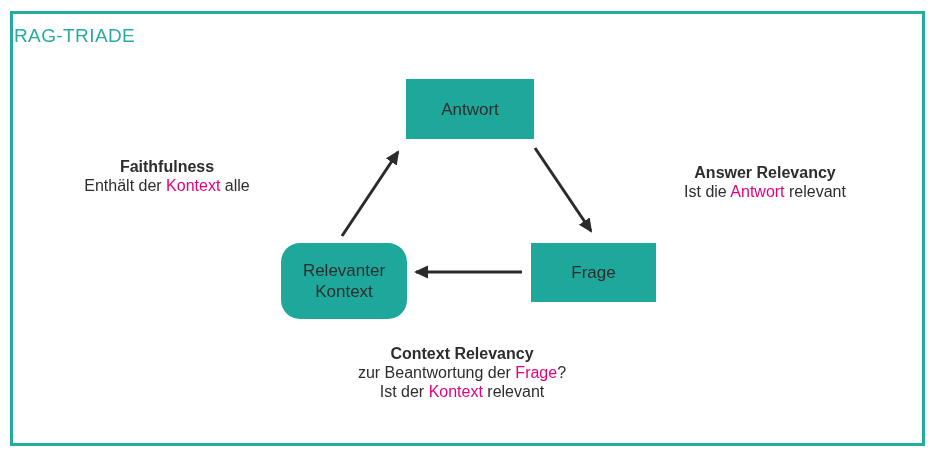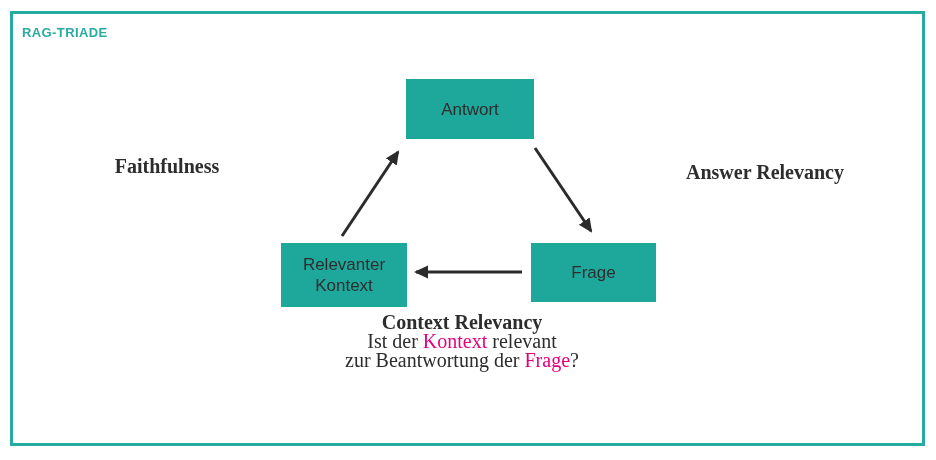--- a/index.html
+++ b/index.html
@@ -15,52 +15,51 @@
     background: #ffffff;
   }
   .frame {
     position: absolute;
     left: 10px; top: 11px;
     width: 915px; height: 435px;
     border: 3px solid #26aba1;
   }
   .page-title {
     position: absolute;
-    left: 22px; top: 25px;
-    font-size: 13px;
-    font-weight: bold;
+    left: 14px; top: 25px;
+    font-size: 19px;
+    font-weight: normal;
     letter-spacing: 0.4px;
     color: #29aba2;
   }
   .node {
     position: absolute;
     background: #1ea89c;
     color: #2d2d2d;
     display: flex;
     align-items: center;
     justify-content: center;
     text-align: center;
     font-size: 17px;
     line-height: 21px;
   }
   .node-antwort  { left: 406px; top: 79px;  width: 128px; height: 60px; }
-  .node-kontext  { left: 281px; top: 243px; width: 126px; height: 64px; padding: 0 8px; }
+  .node-kontext  { left: 281px; top: 243px; width: 126px; height: 76px; padding: 0 8px; border-radius: 19px; }
   .node-frage    { left: 531px; top: 243px; width: 125px; height: 59px; }
   .annotation {
     position: absolute;
     text-align: center;
-    font-size: 20px;
+    font-size: 16px;
     line-height: 19px;
     color: #2d2d2d;
-    font-family: Liberation Serif, serif;
   }
   .annotation .heading { font-weight: bold; }
   .ann-faithfulness { left: 47px;  top: 157px; width: 240px; }
   .ann-answer       { left: 655px; top: 163px; width: 220px; }
-  .ann-context      { left: 337px; top: 313px; width: 250px; }
+  .ann-context      { left: 337px; top: 344px; width: 250px; }
   .magenta { color: #e6007e; }
   .arrows-layer {
     position: absolute;
     left: 0; top: 0;
     width: 936px; height: 460px;
     pointer-events: none;
   }
 </style>
 </head>
 <body>
@@ -87,25 +86,27 @@
   </div>
   <div class="node node-kontext">
     <span>Relevanter Kontext</span>
   </div>
   <div class="node node-frage">
     <span>Frage</span>
   </div>
 
   <div class="annotation ann-faithfulness">
     <div class="heading">Faithfulness</div>
+    <div><span>Enthält der </span><span class="magenta">Kontext</span><span> alle</span></div>
   </div>
 
   <div class="annotation ann-answer">
     <div class="heading">Answer Relevancy</div>
+    <div><span>Ist die </span><span class="magenta">Antwort</span><span> relevant</span></div>
   </div>
 
   <div class="annotation ann-context">
     <div class="heading">Context Relevancy</div>
+    <div><span>zur Beantwortung der </span><span class="magenta">Frage</span><span>?</span></div>
     <div><span>Ist der </span><span class="magenta">Kontext</span><span> relevant</span></div>
-    <div><span>zur Beantwortung der </span><span class="magenta">Frage</span><span>?</span></div>
   </div>
 
 </div>
 
 </body></html>

